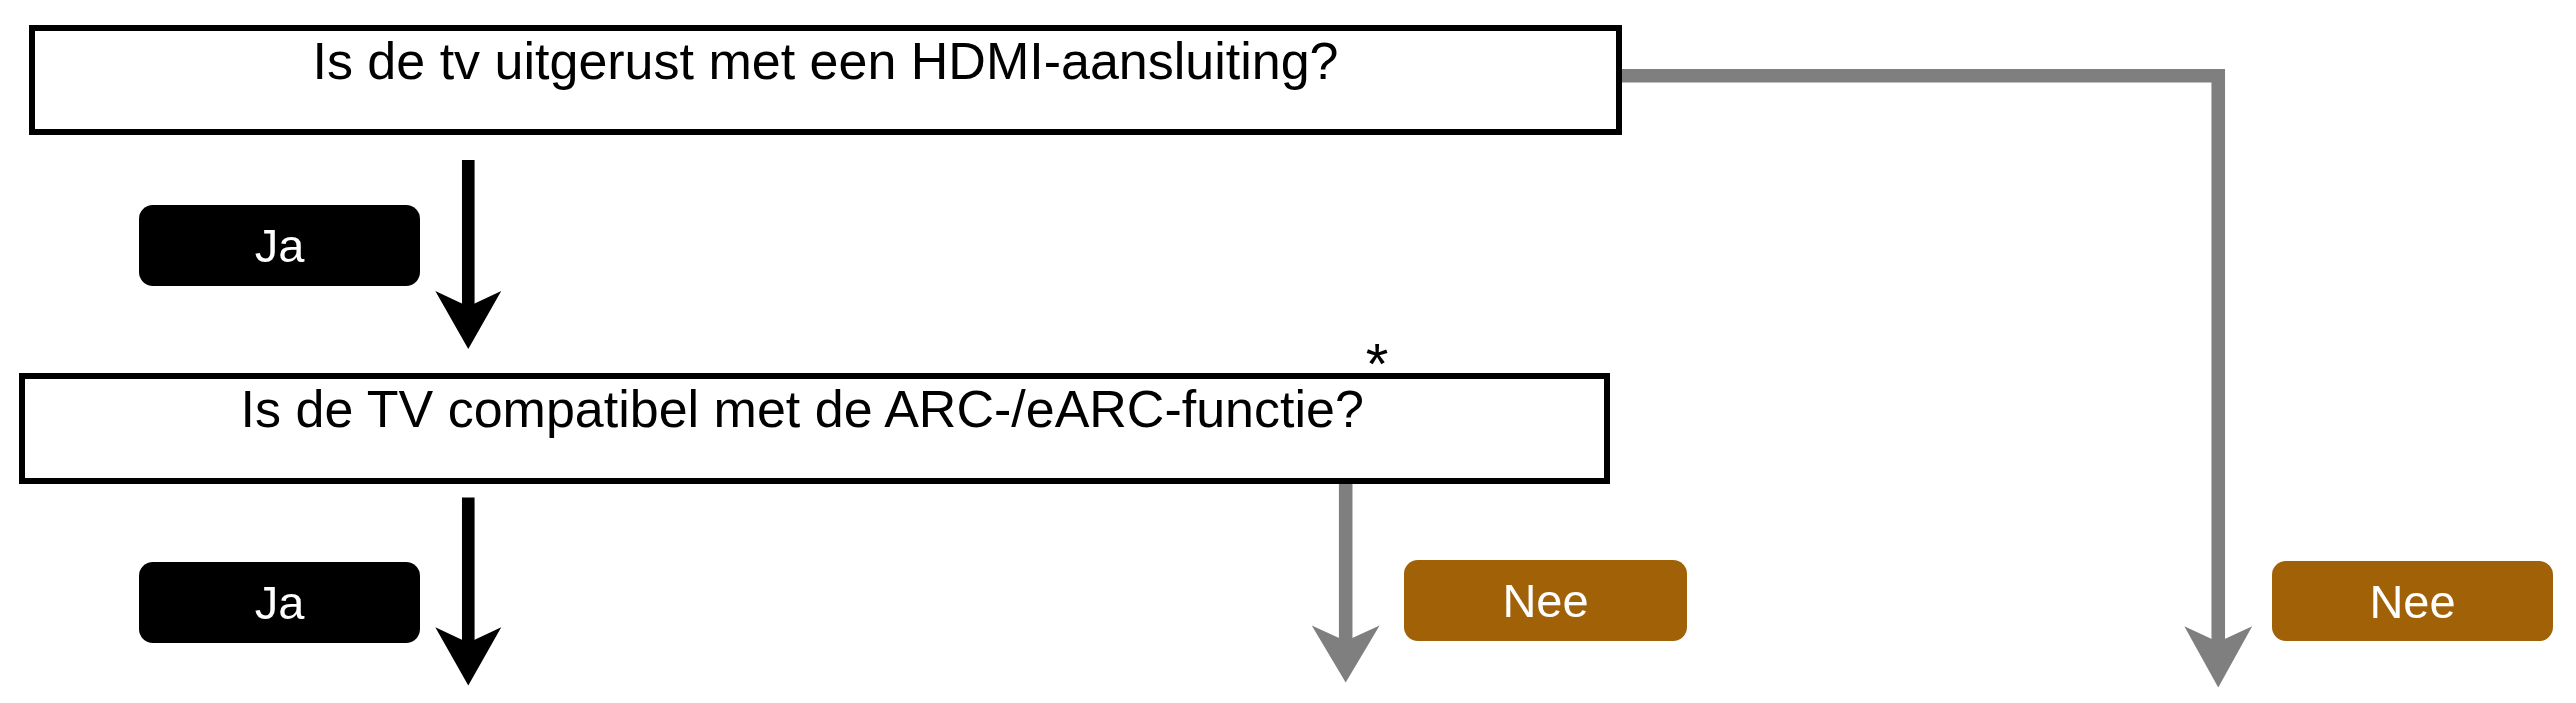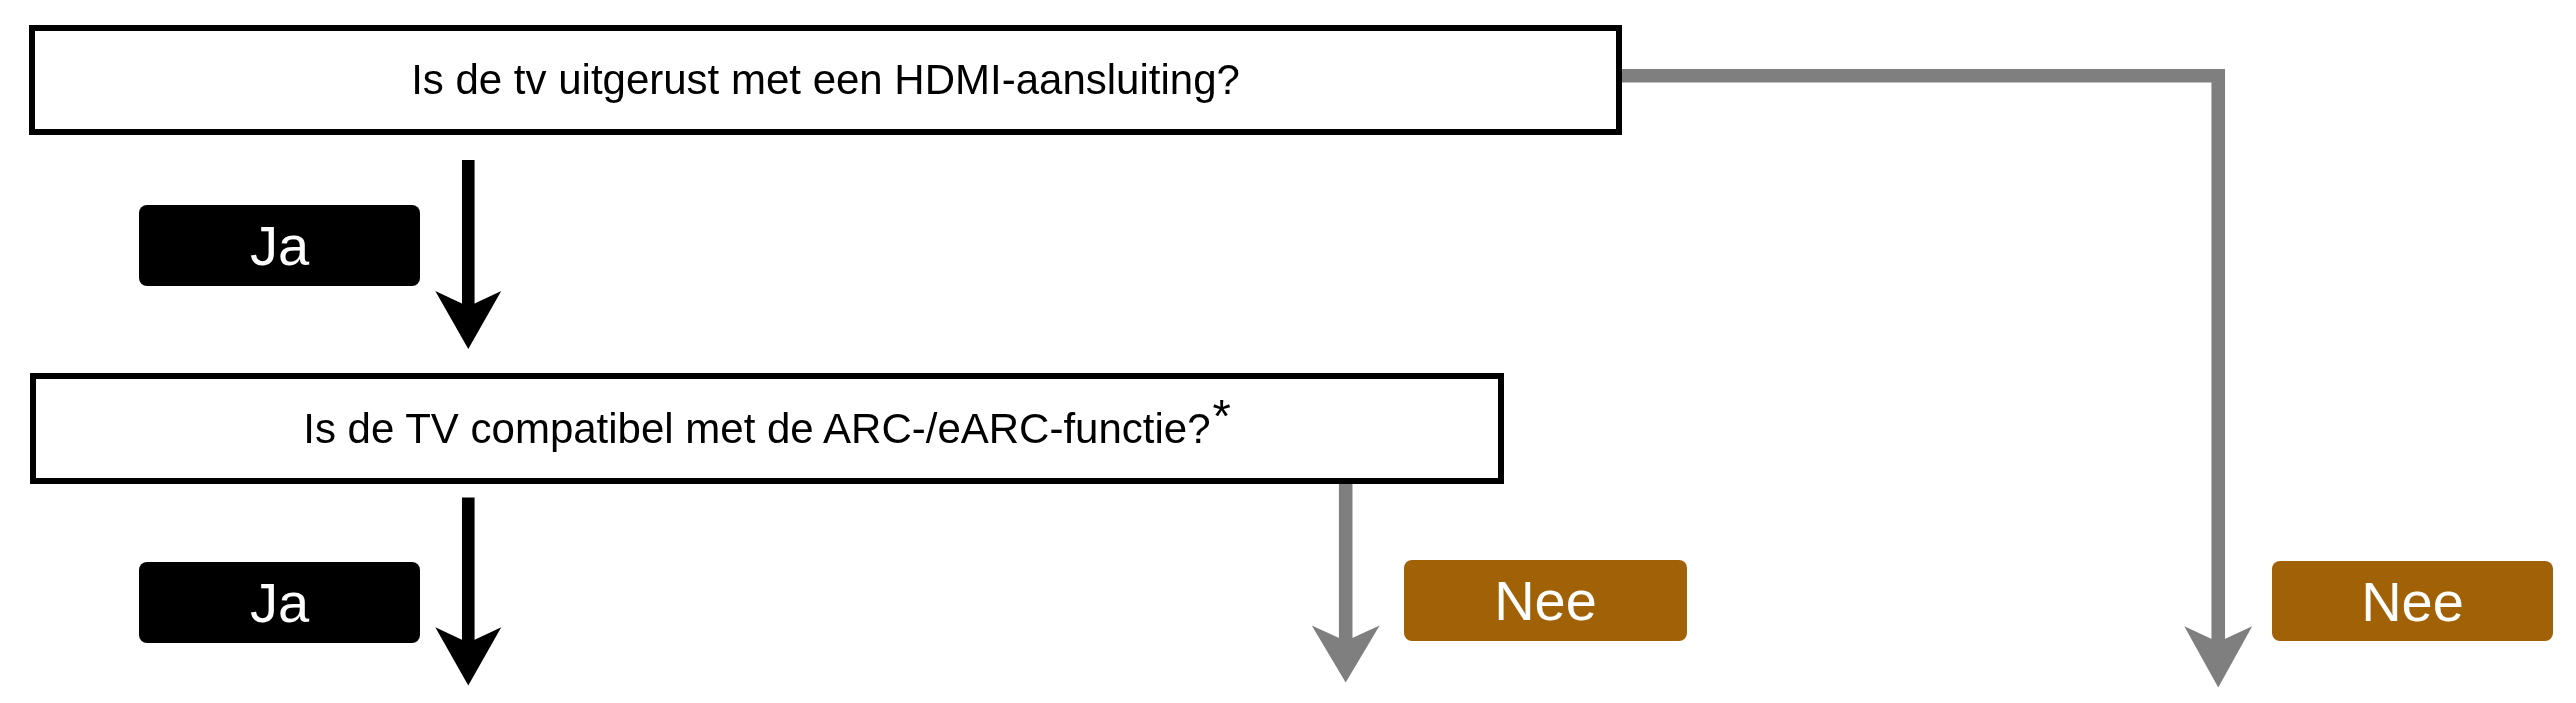--- a/index.html
+++ b/index.html
@@ -22,46 +22,46 @@
     width: 2576px;
     height: 704px;
     pointer-events: none;
   }
   .question-box {
     position: absolute;
     box-sizing: border-box;
     background: #ffffff;
     border: 6.8px solid #000000;
     display: flex;
-    align-items: center;
+    align-items: flex-start;
     justify-content: center;
-    font-size: 42px;
+    font-size: 52px;
     color: #000000;
     white-space: nowrap;
     z-index: 2;
   }
   .question-box.q1 { left: 29px; top: 25px; width: 1593px; height: 110px; }
-  .question-box.q2 { left: 30px; top: 373px; width: 1474px; height: 111px; }
+  .question-box.q2 { left: 19px; top: 373px; width: 1591px; height: 111px; }
   .footnote-marker {
     font-size: 1.12em;
     line-height: 0;
     position: relative;
     top: -0.26em;
     margin-left: 1.9px;
   }
   .pill {
     position: absolute;
     box-sizing: border-box;
     width: 281px;
     height: 81px;
-    border-radius: 8px;
+    border-radius: 14px;
     display: flex;
     align-items: center;
     justify-content: center;
-    font-size: 56px;
+    font-size: 47px;
     color: #ffffff;
     z-index: 2;
   }
   .pill.yes { background: #000000; }
   .pill.no  { background: #a16207; }
   .pill.yes1 { left: 139px; top: 205px; }
   .pill.yes2 { left: 139px; top: 562px; }
   .pill.no1  { left: 1404px; top: 560px; width: 283px; }
   .pill.no2  { left: 2272px; top: 561px; height: 80px; }
 </style>

